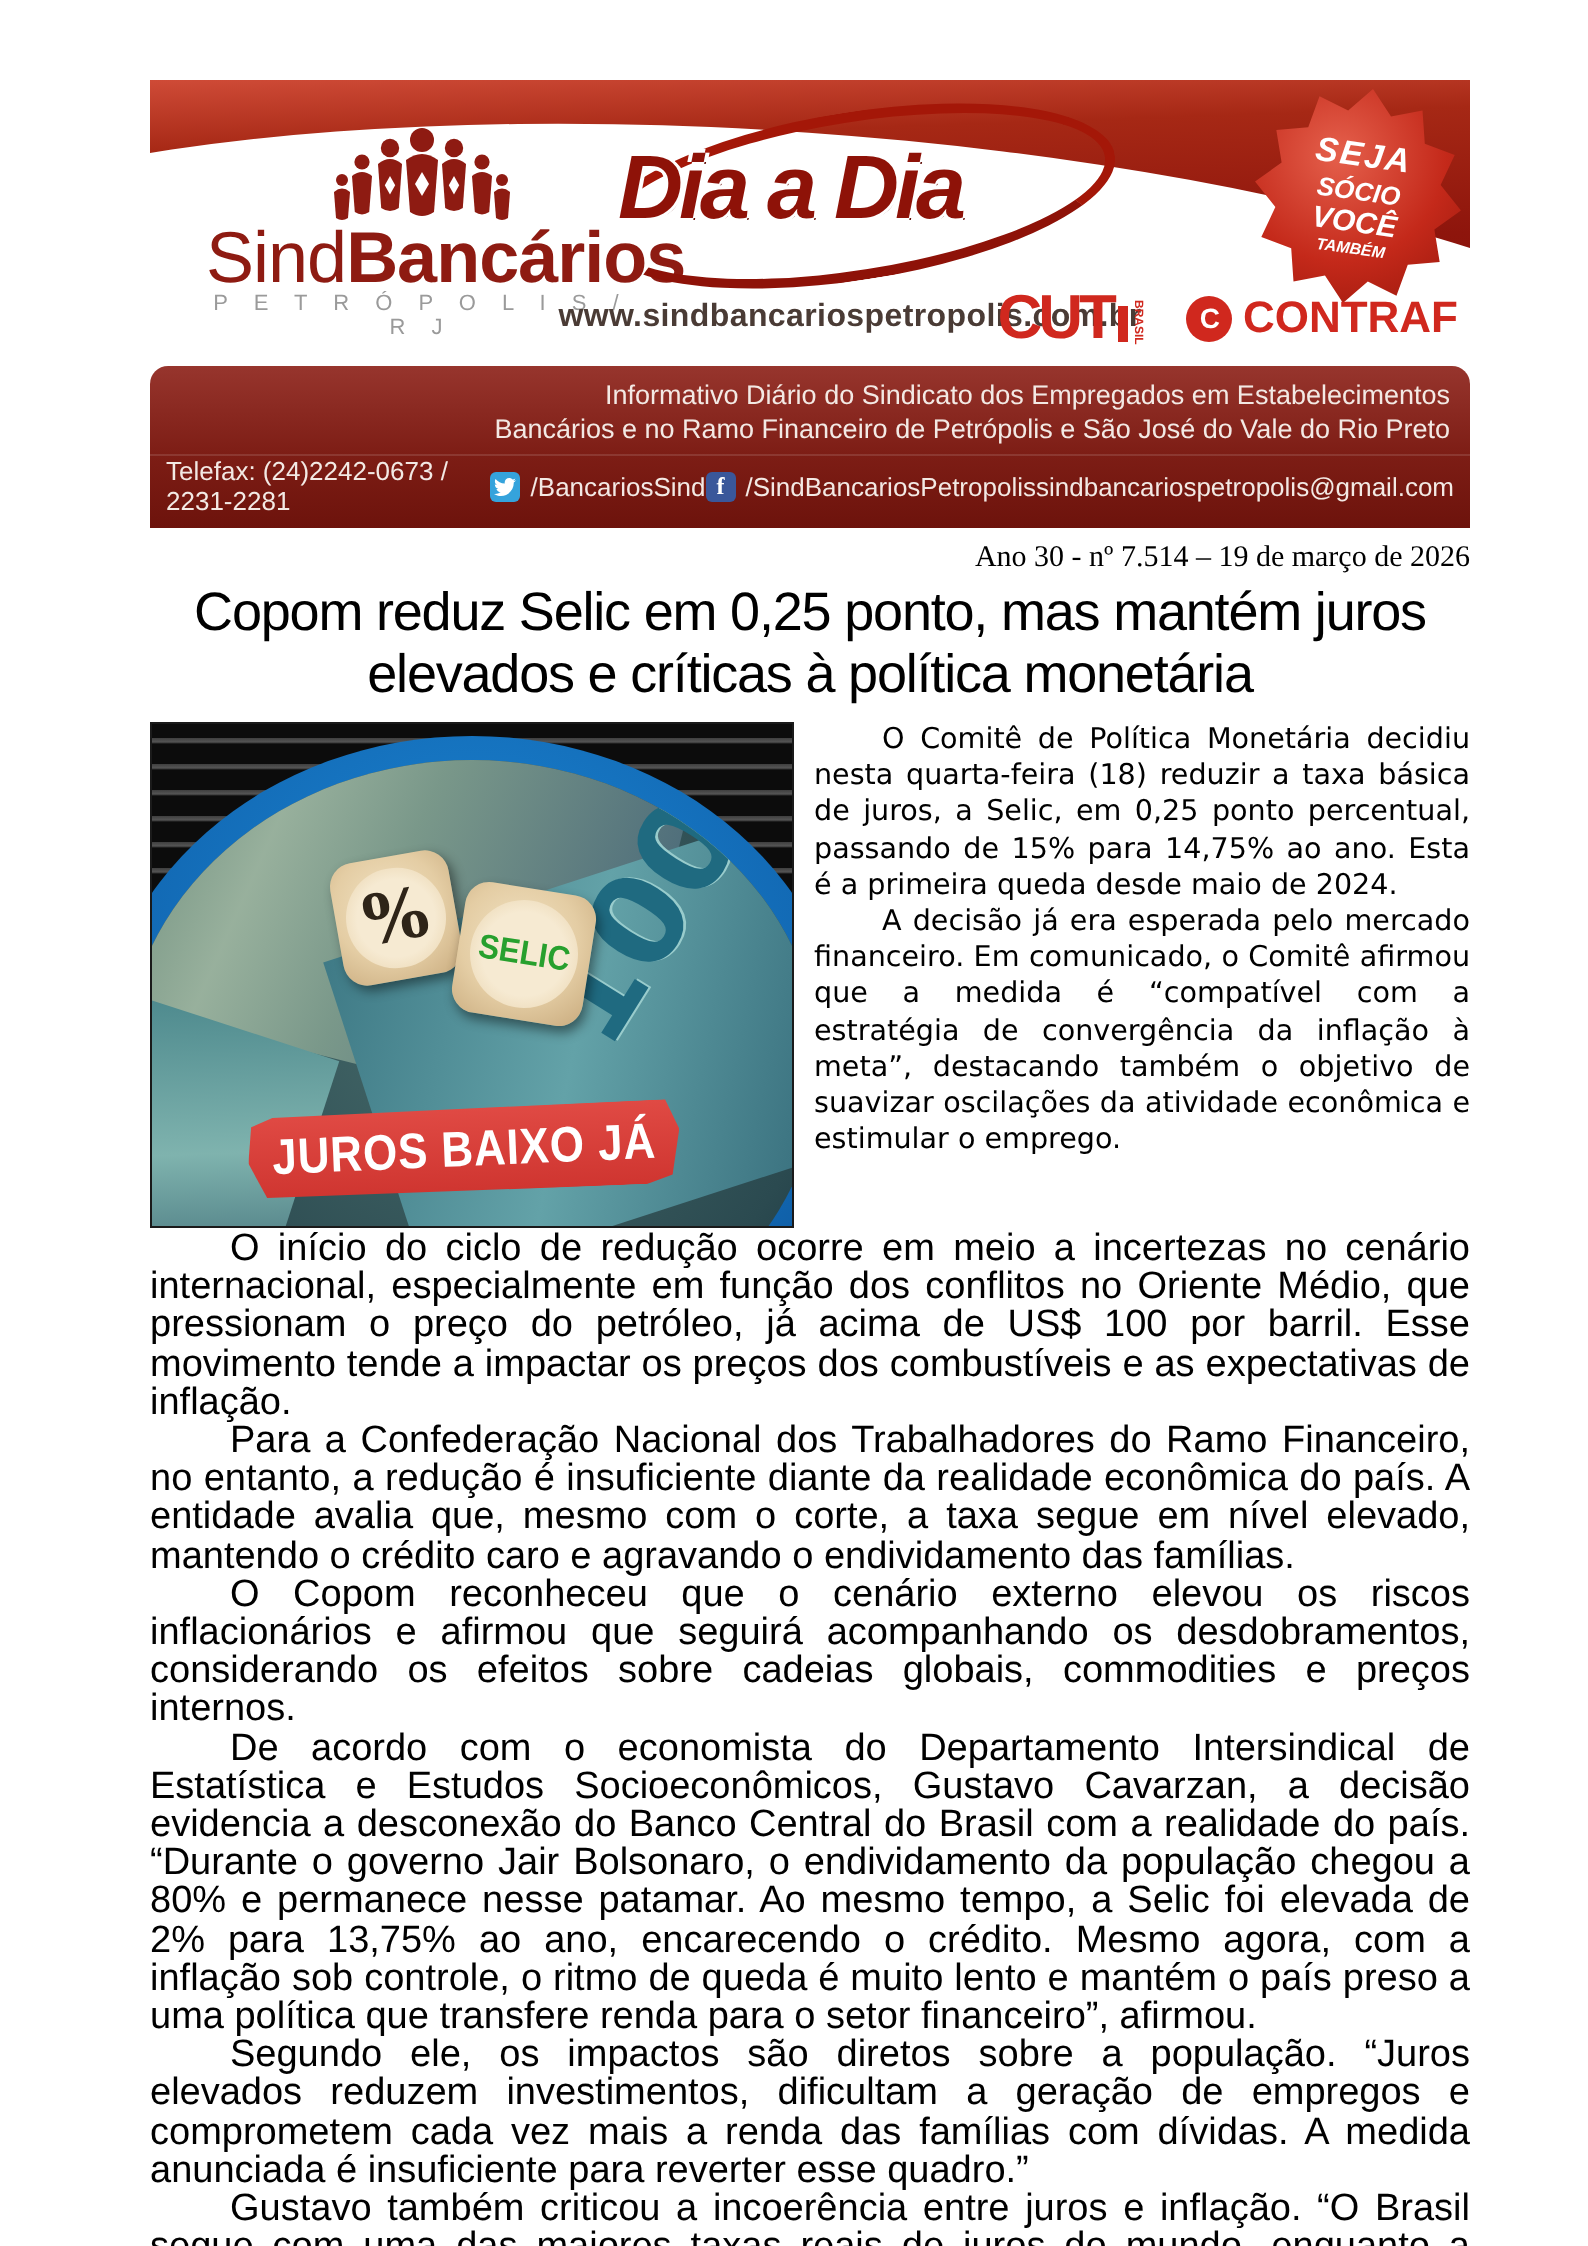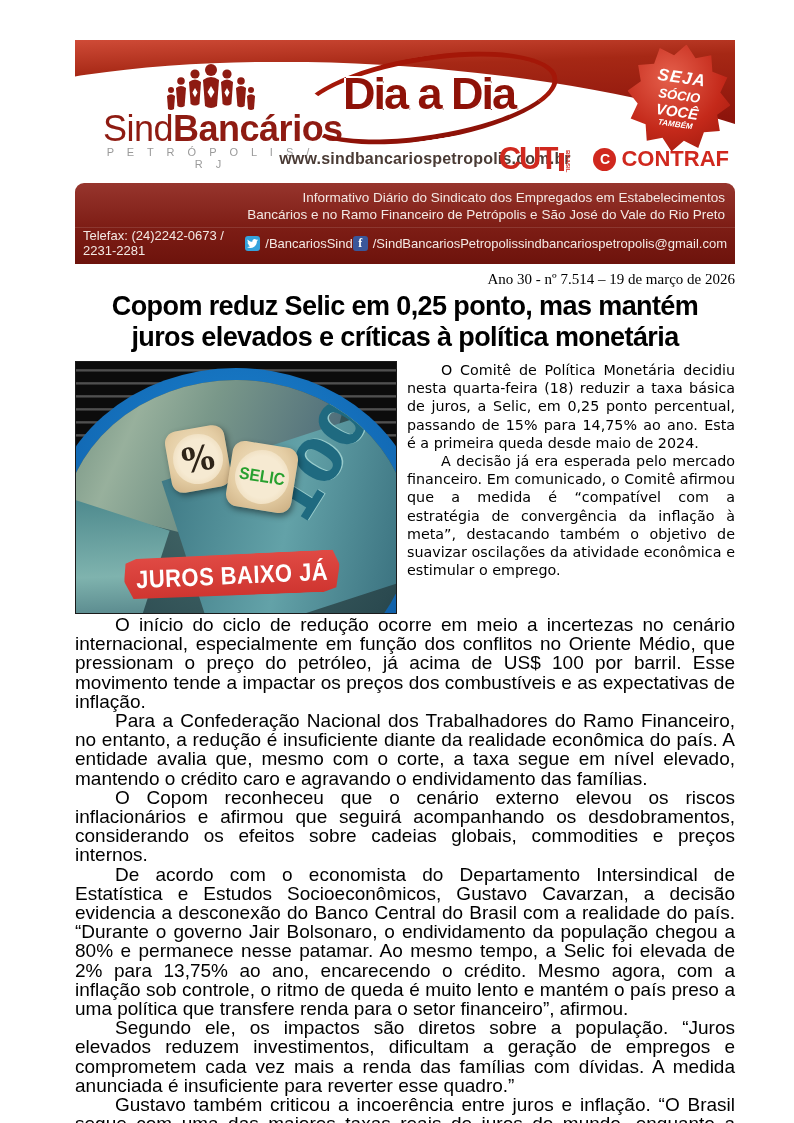--- a/index.html
+++ b/index.html
@@ -15,22 +15,22 @@
   .logo-block { position:absolute; left:28px; top:22px; width:215px; text-align:center; }
   .logo-people svg { display:block; margin:0 auto; }
   .logo-text { font-size:36px; color:#8e1b12; line-height:30px; letter-spacing:-0.5px; }
   .logo-text .p1 { font-weight:400; }
   .logo-text .p2 { font-weight:700; }
   .logo-sub { font-size:11px; color:#9a9a9a; letter-spacing:5px; margin-top:2px; }
   .masthead { position:absolute; left:220px; top:10px; width:270px; height:92px; }
   .swoosh { position:absolute; left:2px; top:6px; width:262px; height:84px; border:5px solid transparent;
             border-top-color:#a41708; border-right-color:#a41708; border-bottom-color:#8e1208;
             border-radius:50%; transform:rotate(-9deg); }
-  .masthead-text { position:absolute; left:14px; top:18px; width:240px; text-align:center;
-    font-size:45px; font-weight:700; color:#8e1208; letter-spacing:-2px;
+  .masthead-text { position:absolute; left:14px; top:18px; width:240px; 
+    font-size:45px; font-weight:700; font-style:italic; color:#8e1208; letter-spacing:-2px;
     text-shadow:-2px 0 #fff, 2px 0 #fff, 0 -2px #fff, 0 2px #fff, 1px 1px 0 #5e0b04; }
   .website { position:absolute; left:185px; bottom:14px; width:330px; text-align:center;
     font-size:16px; font-weight:700; color:#4a3b35; letter-spacing:0.2px; }
   .badge { position:absolute; right:4px; top:4px; width:104px; height:108px; transform:rotate(8deg);
     background:radial-gradient(circle at 38% 32%, #e5604c 0%, #c4291a 55%, #96150a 100%);
     clip-path:polygon(100% 50%,88.6% 60.4%,93.3% 75%,78.3% 78.3%,75% 93.3%,60.4% 88.6%,50% 100%,39.6% 88.6%,25% 93.3%,21.7% 78.3%,6.7% 75%,11.4% 60.4%,0% 50%,11.4% 39.6%,6.7% 25%,21.7% 21.7%,25% 6.7%,39.6% 11.4%,50% 0%,60.4% 11.4%,75% 6.7%,78.3% 21.7%,93.3% 25%,88.6% 39.6%);
     display:flex; flex-direction:column; align-items:center; justify-content:center; color:#fff; font-style:italic; font-weight:700; }
   .badge .b1 { font-size:17px; letter-spacing:1px; }
   .badge .b2 { font-size:13px; }
   .badge .b3 { font-size:15px; }
@@ -49,21 +49,21 @@
   .maroon-lines { text-align:right; color:#f3e9e4; font-size:13.5px; line-height:17px; padding:6px 10px 4px; }
   .contact-row { display:flex; align-items:center; justify-content:space-between; padding:0 8px 6px;
     color:#f3e9e4; font-size:13px; border-top:1px solid rgba(255,255,255,0.12); }
   .contact-item { display:flex; align-items:center; gap:5px; }
   .sq-icon { width:15px; height:15px; border-radius:3px; display:flex; align-items:center; justify-content:center; flex:none; }
   .tw { background:#35a3dc; }
   .fb { background:#3a579a; color:#fff; font-weight:700; font-size:12px; font-family:"Liberation Serif",serif; }
   
   .edition { text-align:right; font-family:"Liberation Serif", serif; font-size:15px; margin:7px 0 3px; }
   
-  .headline { text-align:center; font-size:27px; font-weight:700; line-height:31px; letter-spacing:-0.6px; margin:2px 8px 8px; }
+  .headline { text-align:center; font-size:27px; font-weight:400; line-height:31px; letter-spacing:-0.6px; margin:2px 8px 8px; }
   
   .lead-row { display:flex; }
   .photo { width:322px; height:253px; flex:none; position:relative; overflow:hidden; border:1px solid #1a1a1a;
     background:repeating-linear-gradient(180deg,#0c0c0c 0px,#0c0c0c 7px,#3f3f3f 7px,#555 9px,#0c0c0c 10px,#0c0c0c 13px); }
   .bowl-ring { position:absolute; left:-28px; top:6px; width:376px; height:330px; border-radius:50%;
     background:radial-gradient(circle at 50% 35%, #1c86d4 0%, #1269b4 60%, #0a4c8e 100%); }
   .bowl-clip { position:absolute; left:-14px; top:18px; width:348px; height:306px; border-radius:50%; overflow:hidden;
     background:radial-gradient(circle at 50% 40%, #476b6b 0%, #2b4a50 70%, #17323c 100%); }
   .note1 { position:absolute; left:-30px; top:-40px; width:300px; height:190px; transform:rotate(14deg);
     background:linear-gradient(100deg,#5d8070 0%,#9db5a0 35%,#7d9b8c 55%,#49687a 100%); opacity:.95; }

